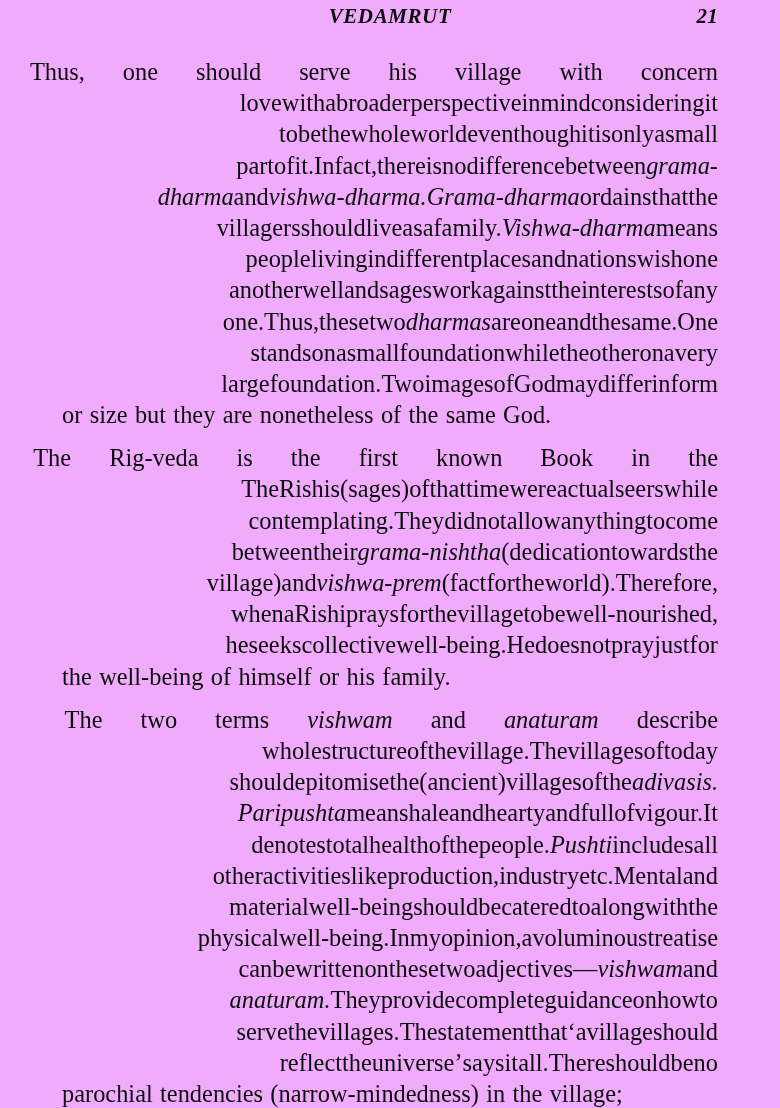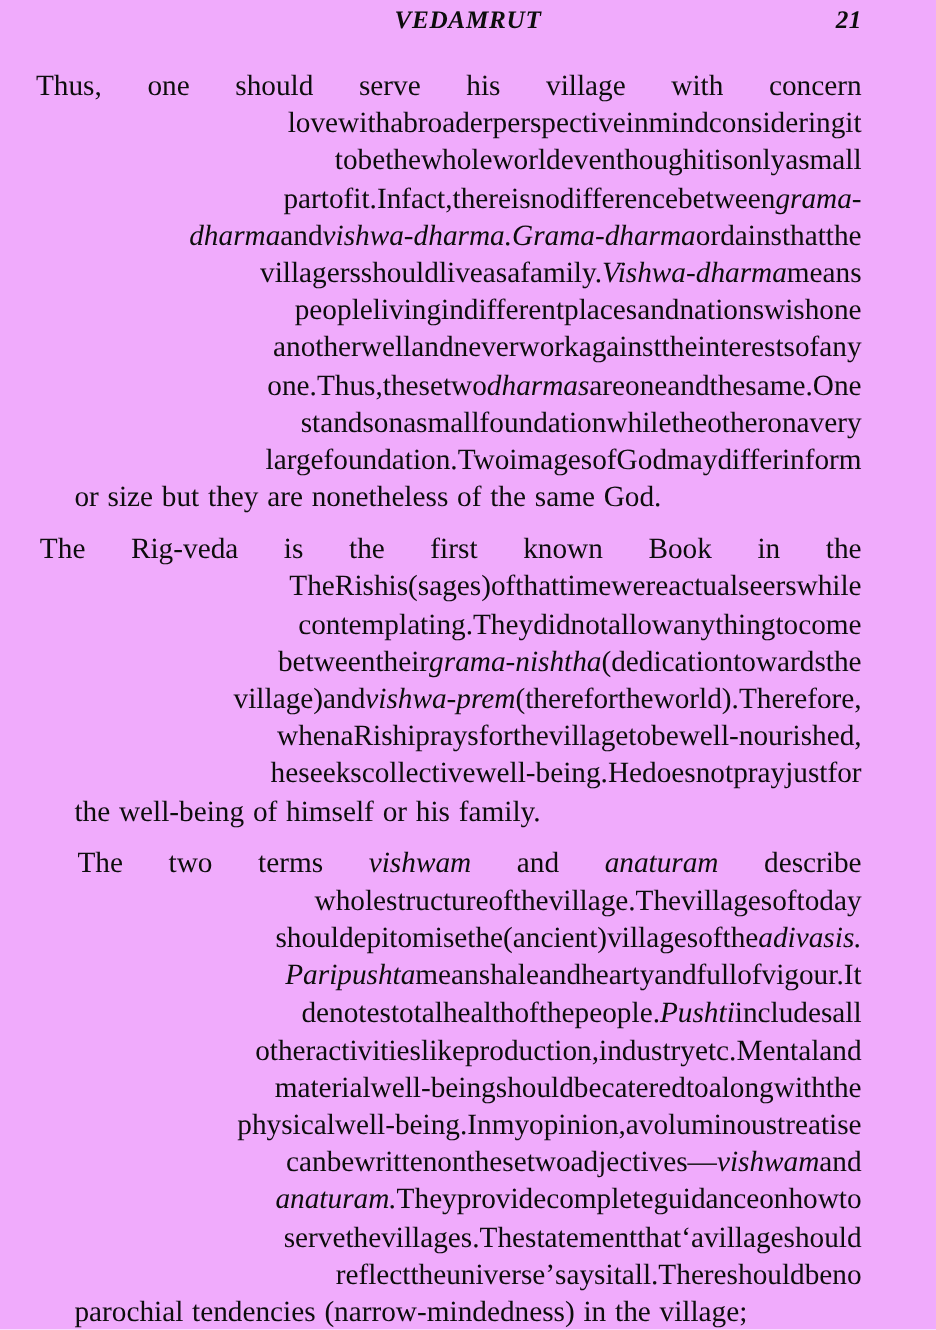--- a/index.html
+++ b/index.html
@@ -207,21 +207,21 @@
           <span class="w">places</span>
           <span class="w">and</span>
           <span class="w">nations</span>
           <span class="w">wish</span>
           <span class="w">one</span>
         </div>
         <div class="ln">
           <span class="w">another</span>
           <span class="w">well</span>
           <span class="w">and</span>
-          <span class="w">never</span>
+          <span class="w">sages</span>
           <span class="w">work</span>
           <span class="w">against</span>
           <span class="w">the</span>
           <span class="w">interests</span>
           <span class="w">of</span>
           <span class="w">any</span>
         </div>
         <div class="ln">
           <span class="w">one.</span>
           <span class="w">Thus,</span>
@@ -312,21 +312,21 @@
           <span class="w">their</span>
           <span class="w"><i>grama-nishtha</i></span>
           <span class="w">(dedication</span>
           <span class="w">towards</span>
           <span class="w">the</span>
         </div>
         <div class="ln">
           <span class="w">village)</span>
           <span class="w">and</span>
           <span class="w"><i>vishwa-prem</i></span>
-          <span class="w">(there</span>
+          <span class="w">(fact</span>
           <span class="w">for</span>
           <span class="w">the</span>
           <span class="w">world).</span>
           <span class="w">Therefore,</span>
         </div>
         <div class="ln">
           <span class="w">when</span>
           <span class="w">a</span>
           <span class="w">Rishi</span>
           <span class="w">prays</span>

